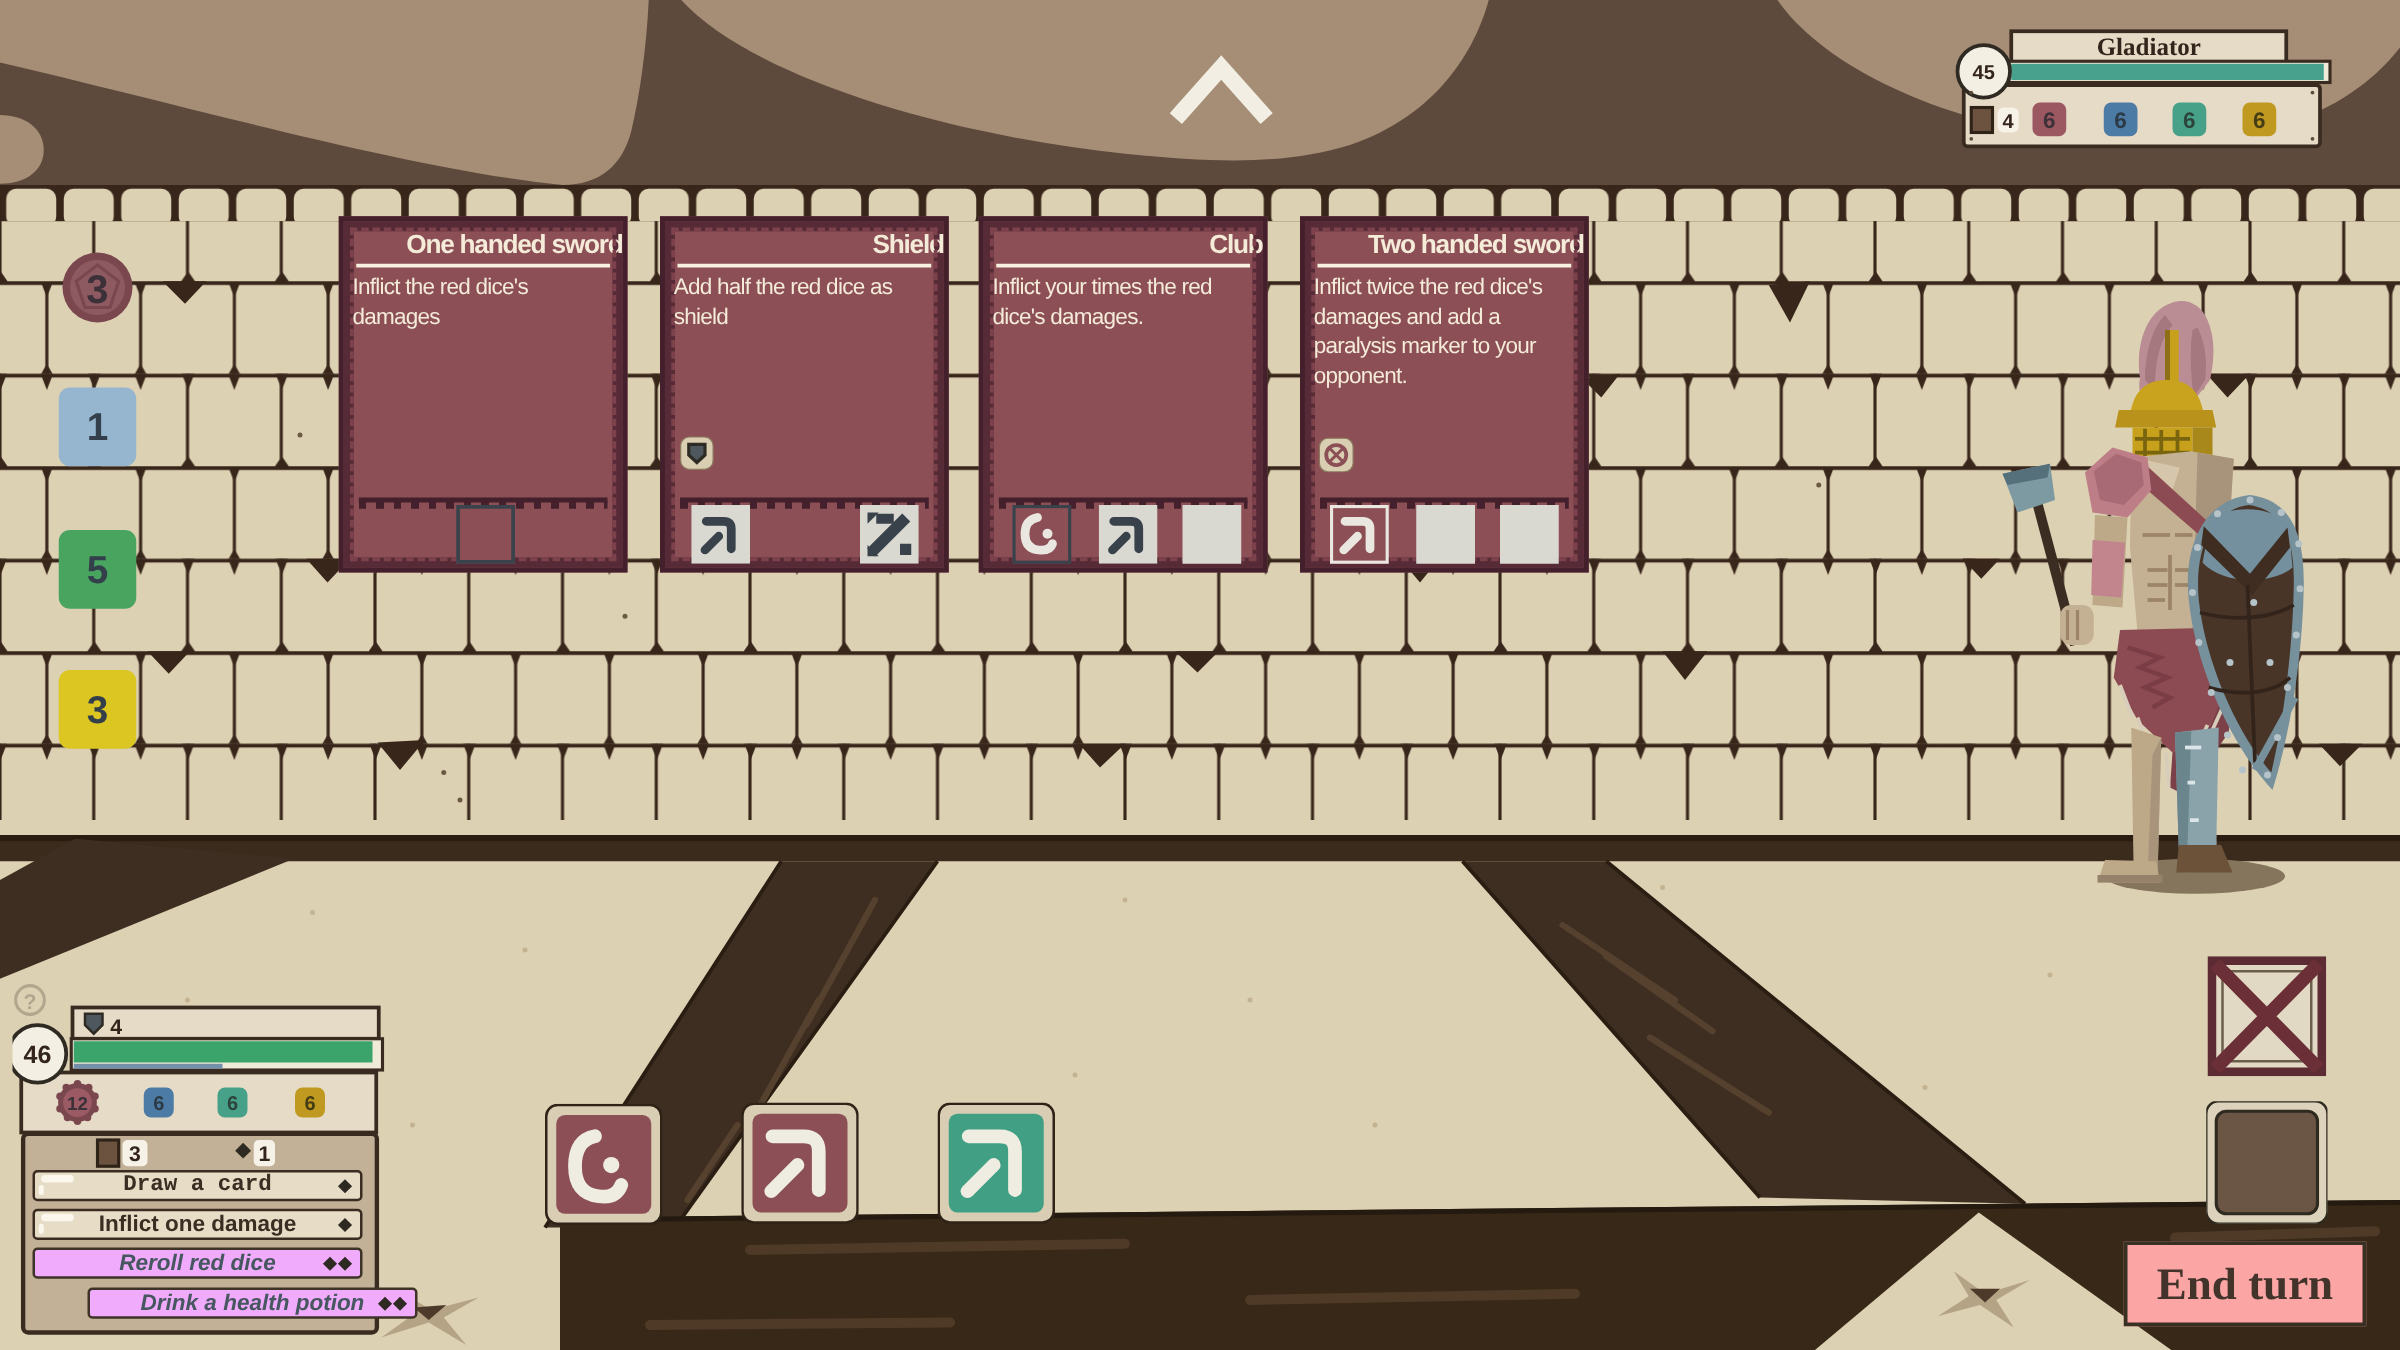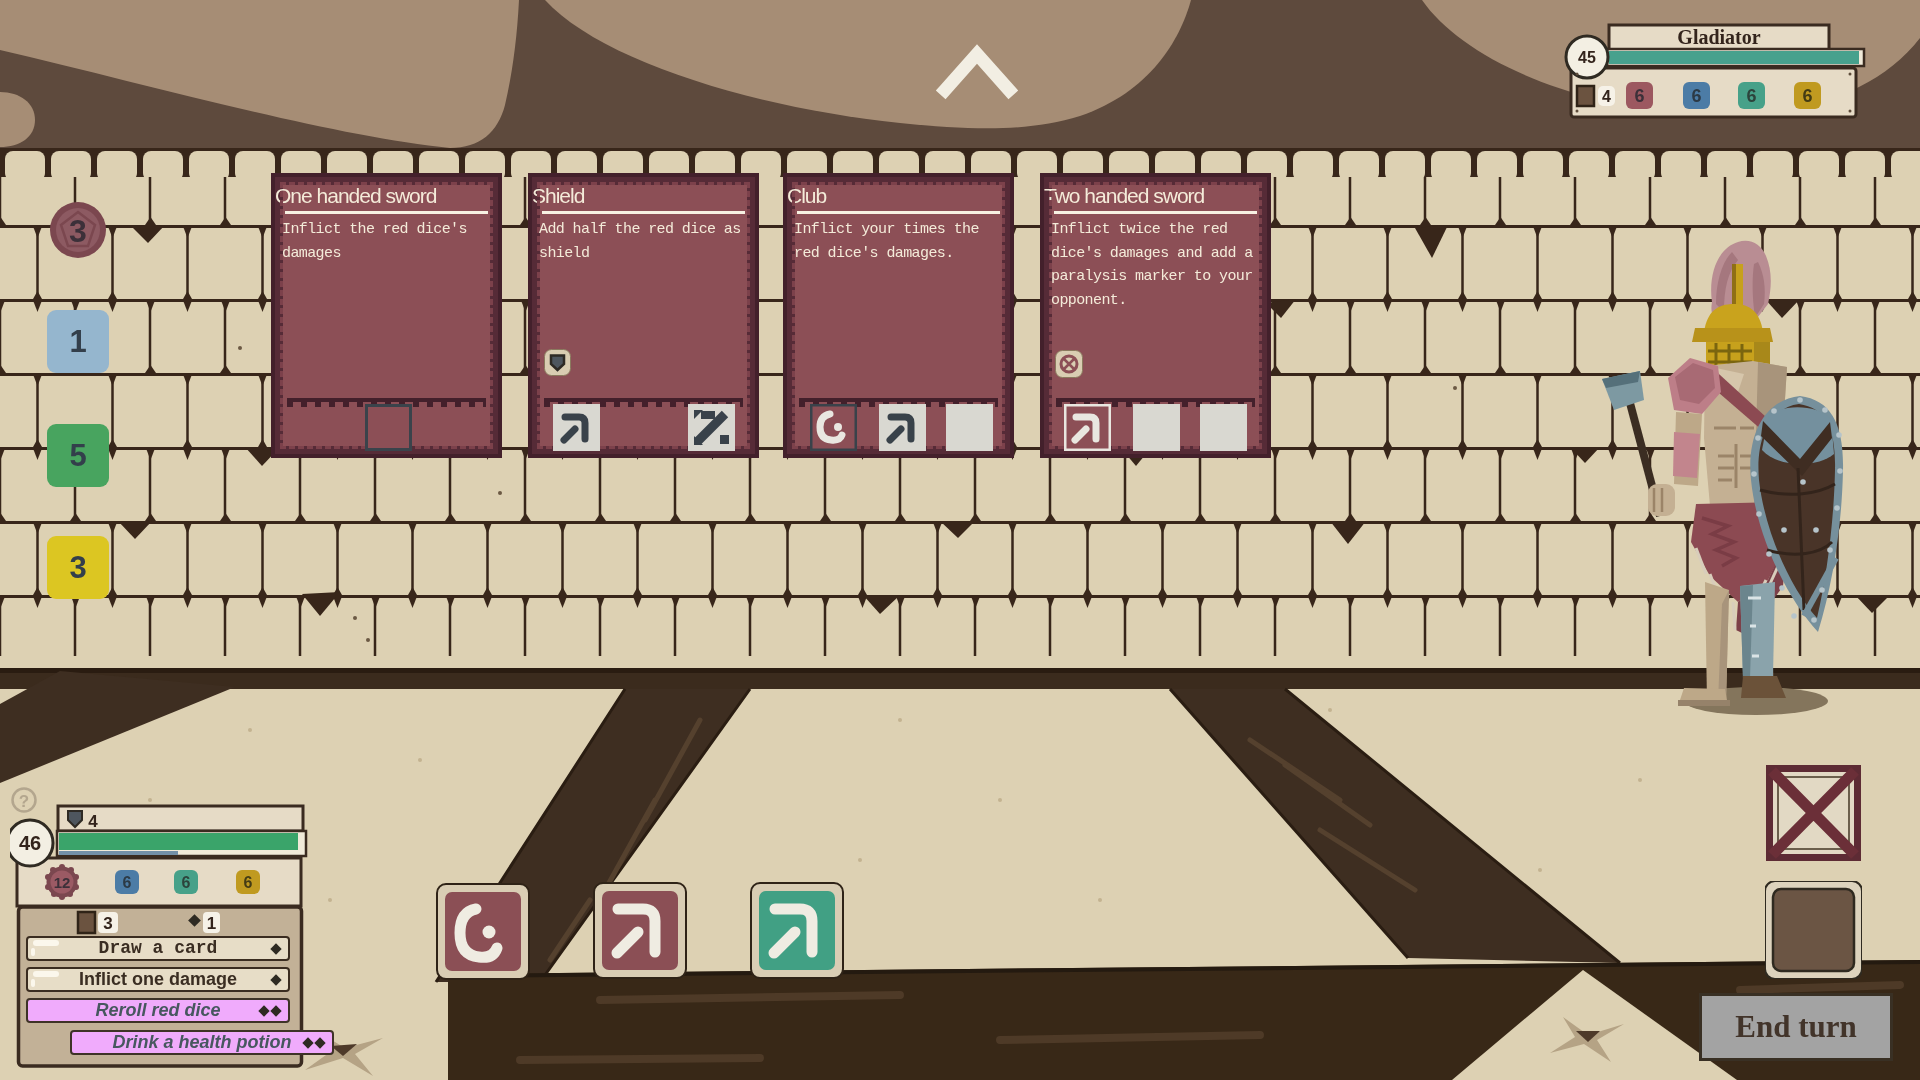--- a/index.html
+++ b/index.html
@@ -1,24 +1,24 @@
 <!DOCTYPE html>
 <html><head>
 <meta charset="utf-8">
 <style>
   html,body{margin:0;padding:0;width:1920px;height:1080px;overflow:hidden;background:#ddd1b3;}
   .abs{position:absolute;}
   #stage{position:absolute;left:0;top:0;width:1920px;height:1080px;font-family:"Liberation Sans",sans-serif;}
   .card{position:absolute;top:173px;width:231px;height:285px;background:#8c4f56;box-sizing:border-box;
         border:4px solid #43202b;box-shadow:inset 0 0 0 8px #562b37;}
   .card .stitch{position:absolute;left:5px;top:5px;right:5px;bottom:5px;border:3px dashed #7c414b;}
-  .card h3{margin:0;padding-top:6px;text-align:left;font-size:21px;line-height:25px;font-weight:normal;
+  .card h3{margin:0;padding-top:6px;text-align:right;font-size:21px;line-height:25px;font-weight:bold;
         letter-spacing:-1px;color:#f4ebd9;font-family:"Liberation Sans",sans-serif;}
   .card .rule{position:absolute;left:10px;right:10px;top:34px;height:3px;background:#f7f1e2;}
-  .card .body{position:absolute;left:7px;right:8px;top:41px;font-size:15px;line-height:23.5px;letter-spacing:-0.6px;color:#f4ebd9;font-family:Liberation Mono, monospace;}
+  .card .body{position:absolute;left:7px;right:8px;top:41px;font-size:18px;line-height:23.5px;letter-spacing:-0.6px;color:#f4ebd9;}
   .card .sep{position:absolute;left:12px;right:12px;top:221px;height:4px;background:#43202b;}
   .card .teeth{position:absolute;left:12px;right:12px;top:224px;height:6px;
       background:repeating-linear-gradient(90deg,#43202b 0 6px,transparent 6px 14px);}
   .slot{position:absolute;top:227px;width:47px;height:47px;box-sizing:border-box;}
   .slot.white{background:#d9d8d1;}
   .slot.mar{background:#8c4f56;border:3px solid #3a434b;}
   .tok{position:absolute;left:47px;width:62px;height:63px;border-radius:9px;text-align:center;
        font-weight:bold;font-size:31px;font-family:"Liberation Sans",sans-serif;color:#333f4b;line-height:63px;}
   .btn{position:absolute;left:9px;width:264px;height:25px;box-sizing:border-box;border:2px solid #3a2c20;
        border-radius:4px;background:#e7ddc7;text-align:center;font-size:18px;font-weight:bold;
@@ -552,15 +552,15 @@
       <circle cx="179" cy="326" r="2.8"></circle>
           <circle cx="192" cy="360" r="2.8"></circle>
           <circle cx="204" cy="388" r="2.8"></circle>
       <circle cx="213" cy="254" r="2.8"></circle>
           <circle cx="194" cy="302" r="2.8"></circle>
           <circle cx="226" cy="302" r="2.8"></circle>
     </g>
   </g>
 </svg>
 
-<div class="abs" style="left:1699px;top:993px;width:194px;height:68px;background:#a3a3a3;border:3px solid #393024;box-sizing:border-box;text-align:center;line-height:62px;font-size:31px;font-weight:bold;font-family:'Liberation Serif',serif;color:#42342a;">End turn</div>
+<div class="abs" style="left:1699px;top:993px;width:194px;height:68px;background:#fca5a5;border:3px solid #393024;box-sizing:border-box;text-align:center;line-height:62px;font-size:36px;font-weight:bold;font-family:'Liberation Serif',serif;color:#42342a;">End turn</div>
 
 </div>
 
 </body></html>

